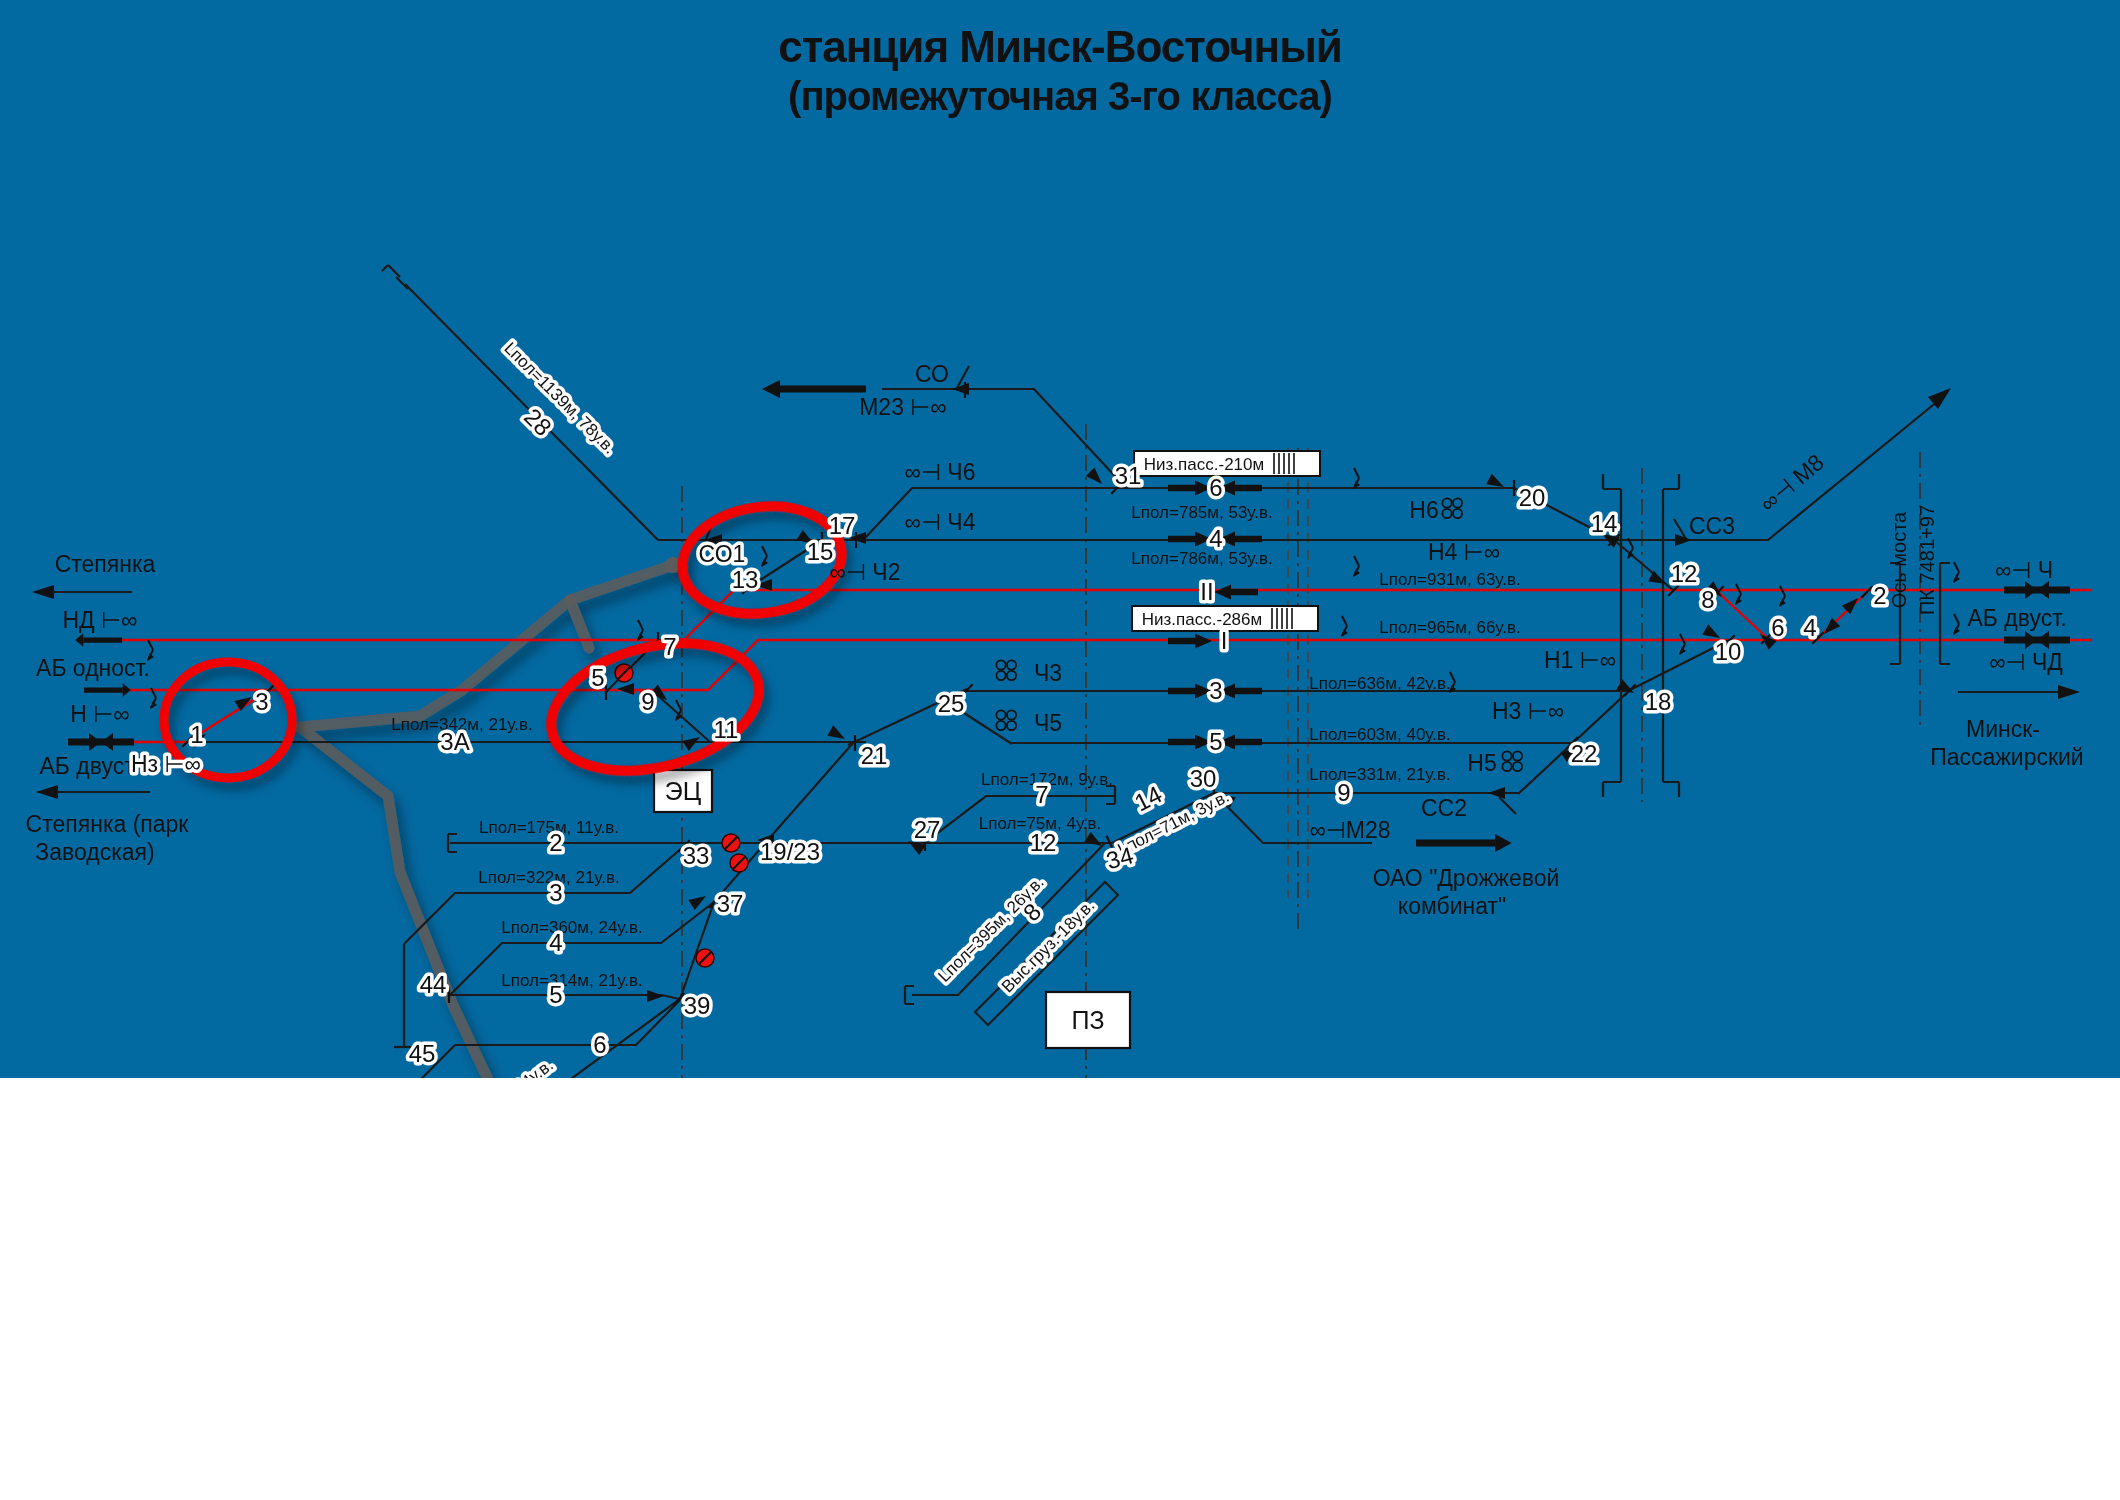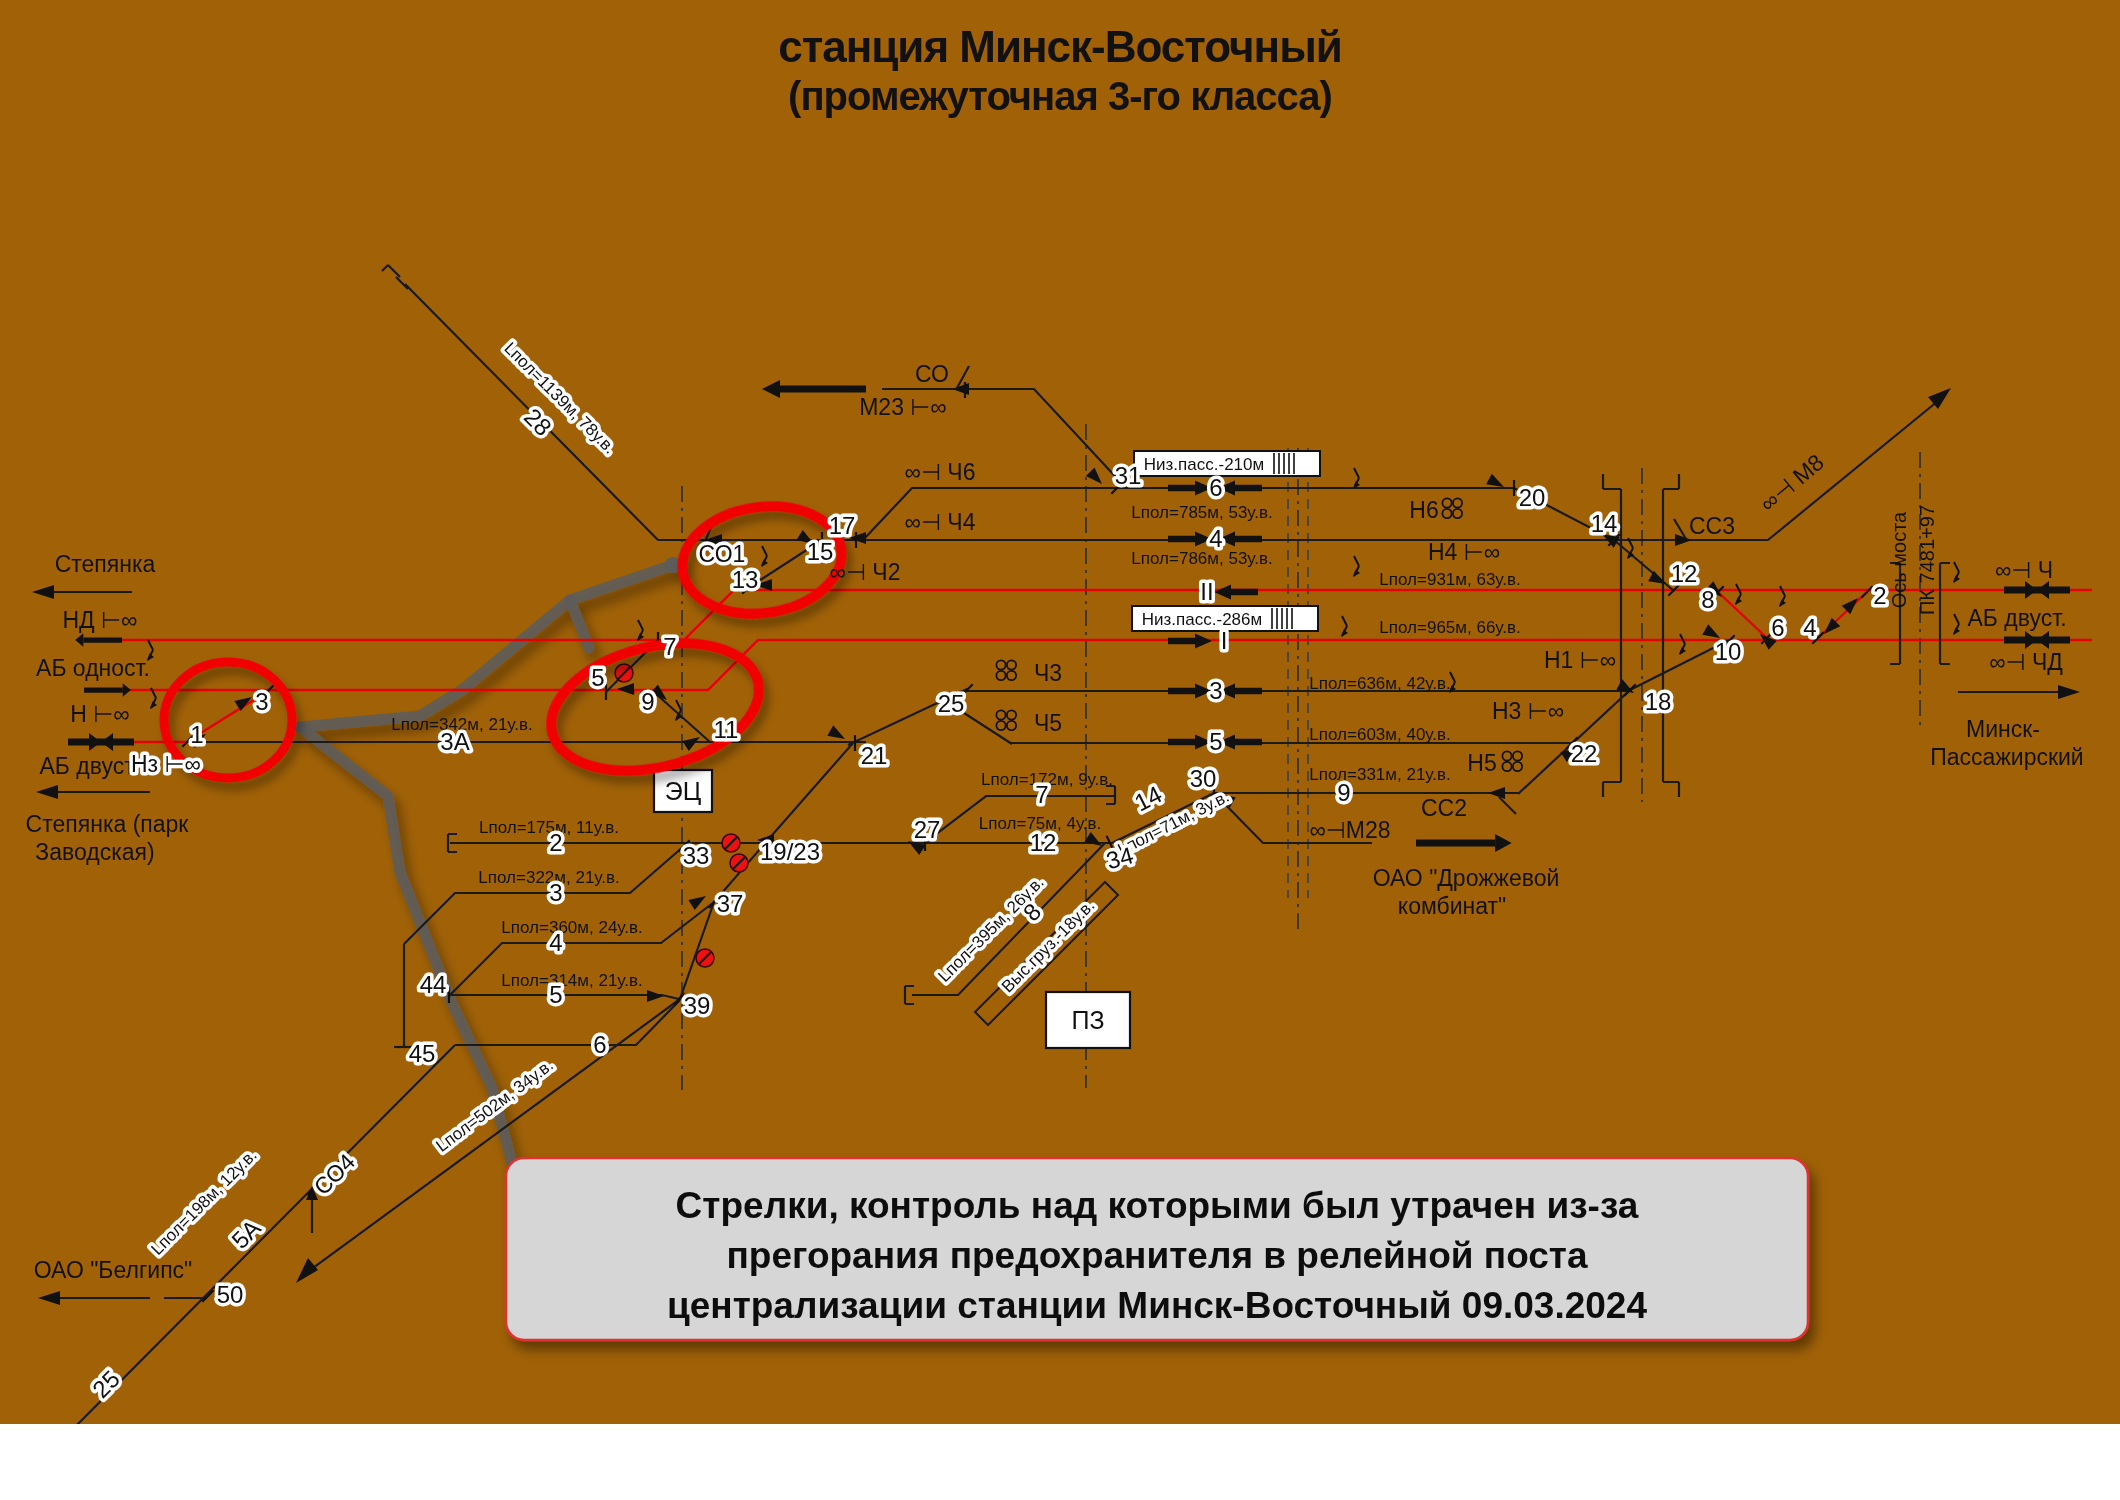--- a/index.html
+++ b/index.html
@@ -1,16 +1,16 @@
 <!DOCTYPE html>
 <html><head>
 <meta charset="utf-8">
 <style>
   html,body{margin:0;padding:0;background:#ffffff;}
-  #stage{position:relative;width:2120px;height:1424px;background:#a16207;overflow:hidden;}
+  #stage{position:relative;width:2120px;height:1078px;background:#0369a1;overflow:hidden;}
   svg{display:block;}
   text{font-family:"Liberation Sans","DejaVu Sans",sans-serif;fill:#111;}
   .lbl{font-size:23px;}
   .sm{font-size:17px;}
   .num{font-size:24px;}
   .halo{paint-order:stroke;stroke:#ffffff;stroke-width:7px;stroke-linejoin:round;}
   .title{font-size:44px;font-weight:bold;letter-spacing:-1px;}
   .title2{font-size:40px;font-weight:bold;letter-spacing:-1px;}
   .note{font-size:37px;font-weight:bold;}
   .boxlbl{font-size:25px;}

